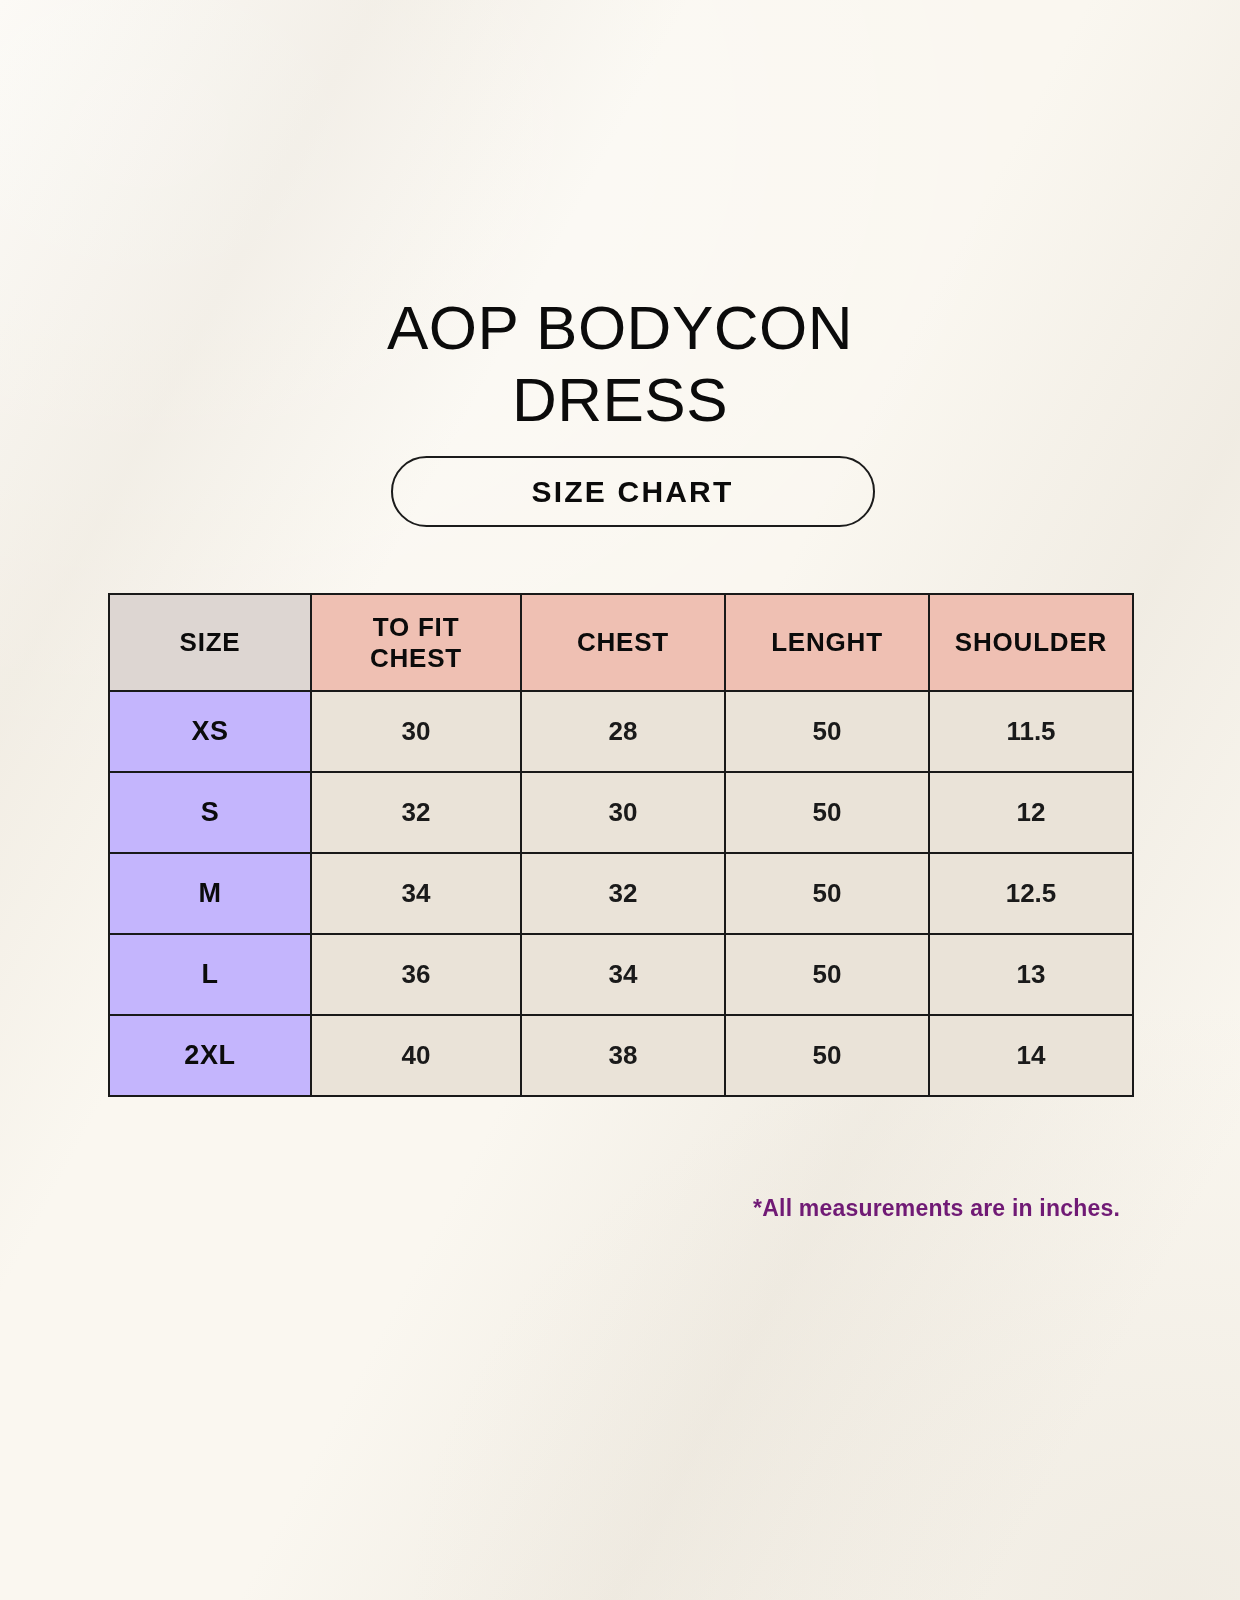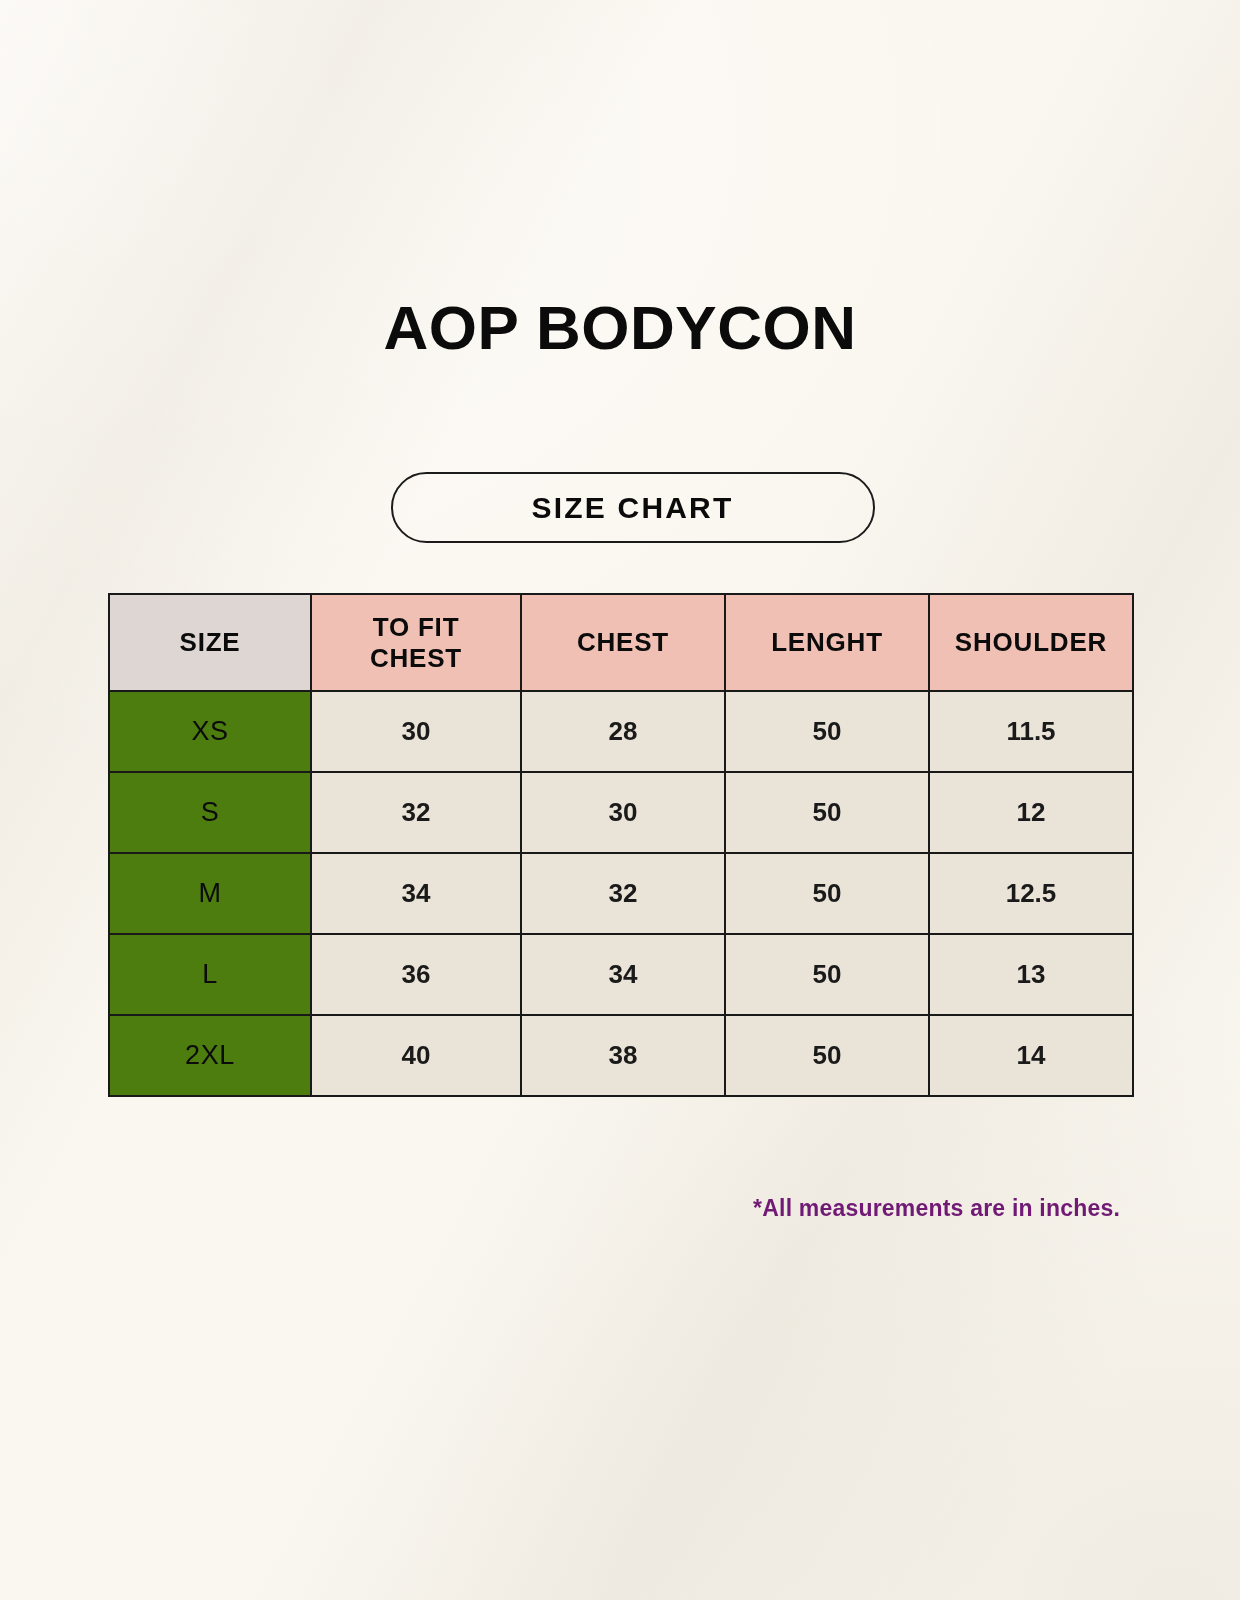--- a/index.html
+++ b/index.html
@@ -37,31 +37,31 @@
   
   .title-block {
     position:absolute;
     left:0; right:0;
     top:292px;
     text-align:center;
   }
   .title-line {
     font-size:62px;
     line-height:72px;
-    font-weight:700;
+    font-weight:400;
     letter-spacing:0.5px;
     color:#0B0B0B;
     white-space:pre;
   }
 
   
   .badge-wrap {
     position:absolute;
     left:0; right:0;
-    top:472px;
+    top:456px;
     display:flex;
     justify-content:center;
     margin-left:25px;
   }
   .badge {
     display:inline-flex;
     align-items:center;
     justify-content:center;
     min-width:484px;
     height:71px;
@@ -118,22 +118,22 @@
 
   
   tbody td {
     height:81px;
     font-size:26px;
     font-weight:700;
     color:#1A1A1A;
     background-color:#EAE3D8;
   }
   tbody td.size-cell {
-    background-color:#4d7c0f;
-    font-weight:400;
+    background-color:#c4b5fd;
+    font-weight:700;
     font-size:27px;
     color:#0B0B0B;
     letter-spacing:0.6px;
   }
 
   
   .footnote {
     position:absolute;
     left:96px;
     width:1024px;
@@ -147,20 +147,21 @@
 </style>
 </head>
 <body>
 
 <div class="sheet">
 
   <div class="bg-texture"></div>
 
   <div class="title-block">
     <div class="title-line">AOP BODYCON</div>
+    <div class="title-line">DRESS</div>
   </div>
 
   <div class="badge-wrap">
     <div class="badge">SIZE CHART</div>
   </div>
 
   <div class="table-wrap">
     <table class="size-table">
       <colgroup>
         <col class="c-size">

